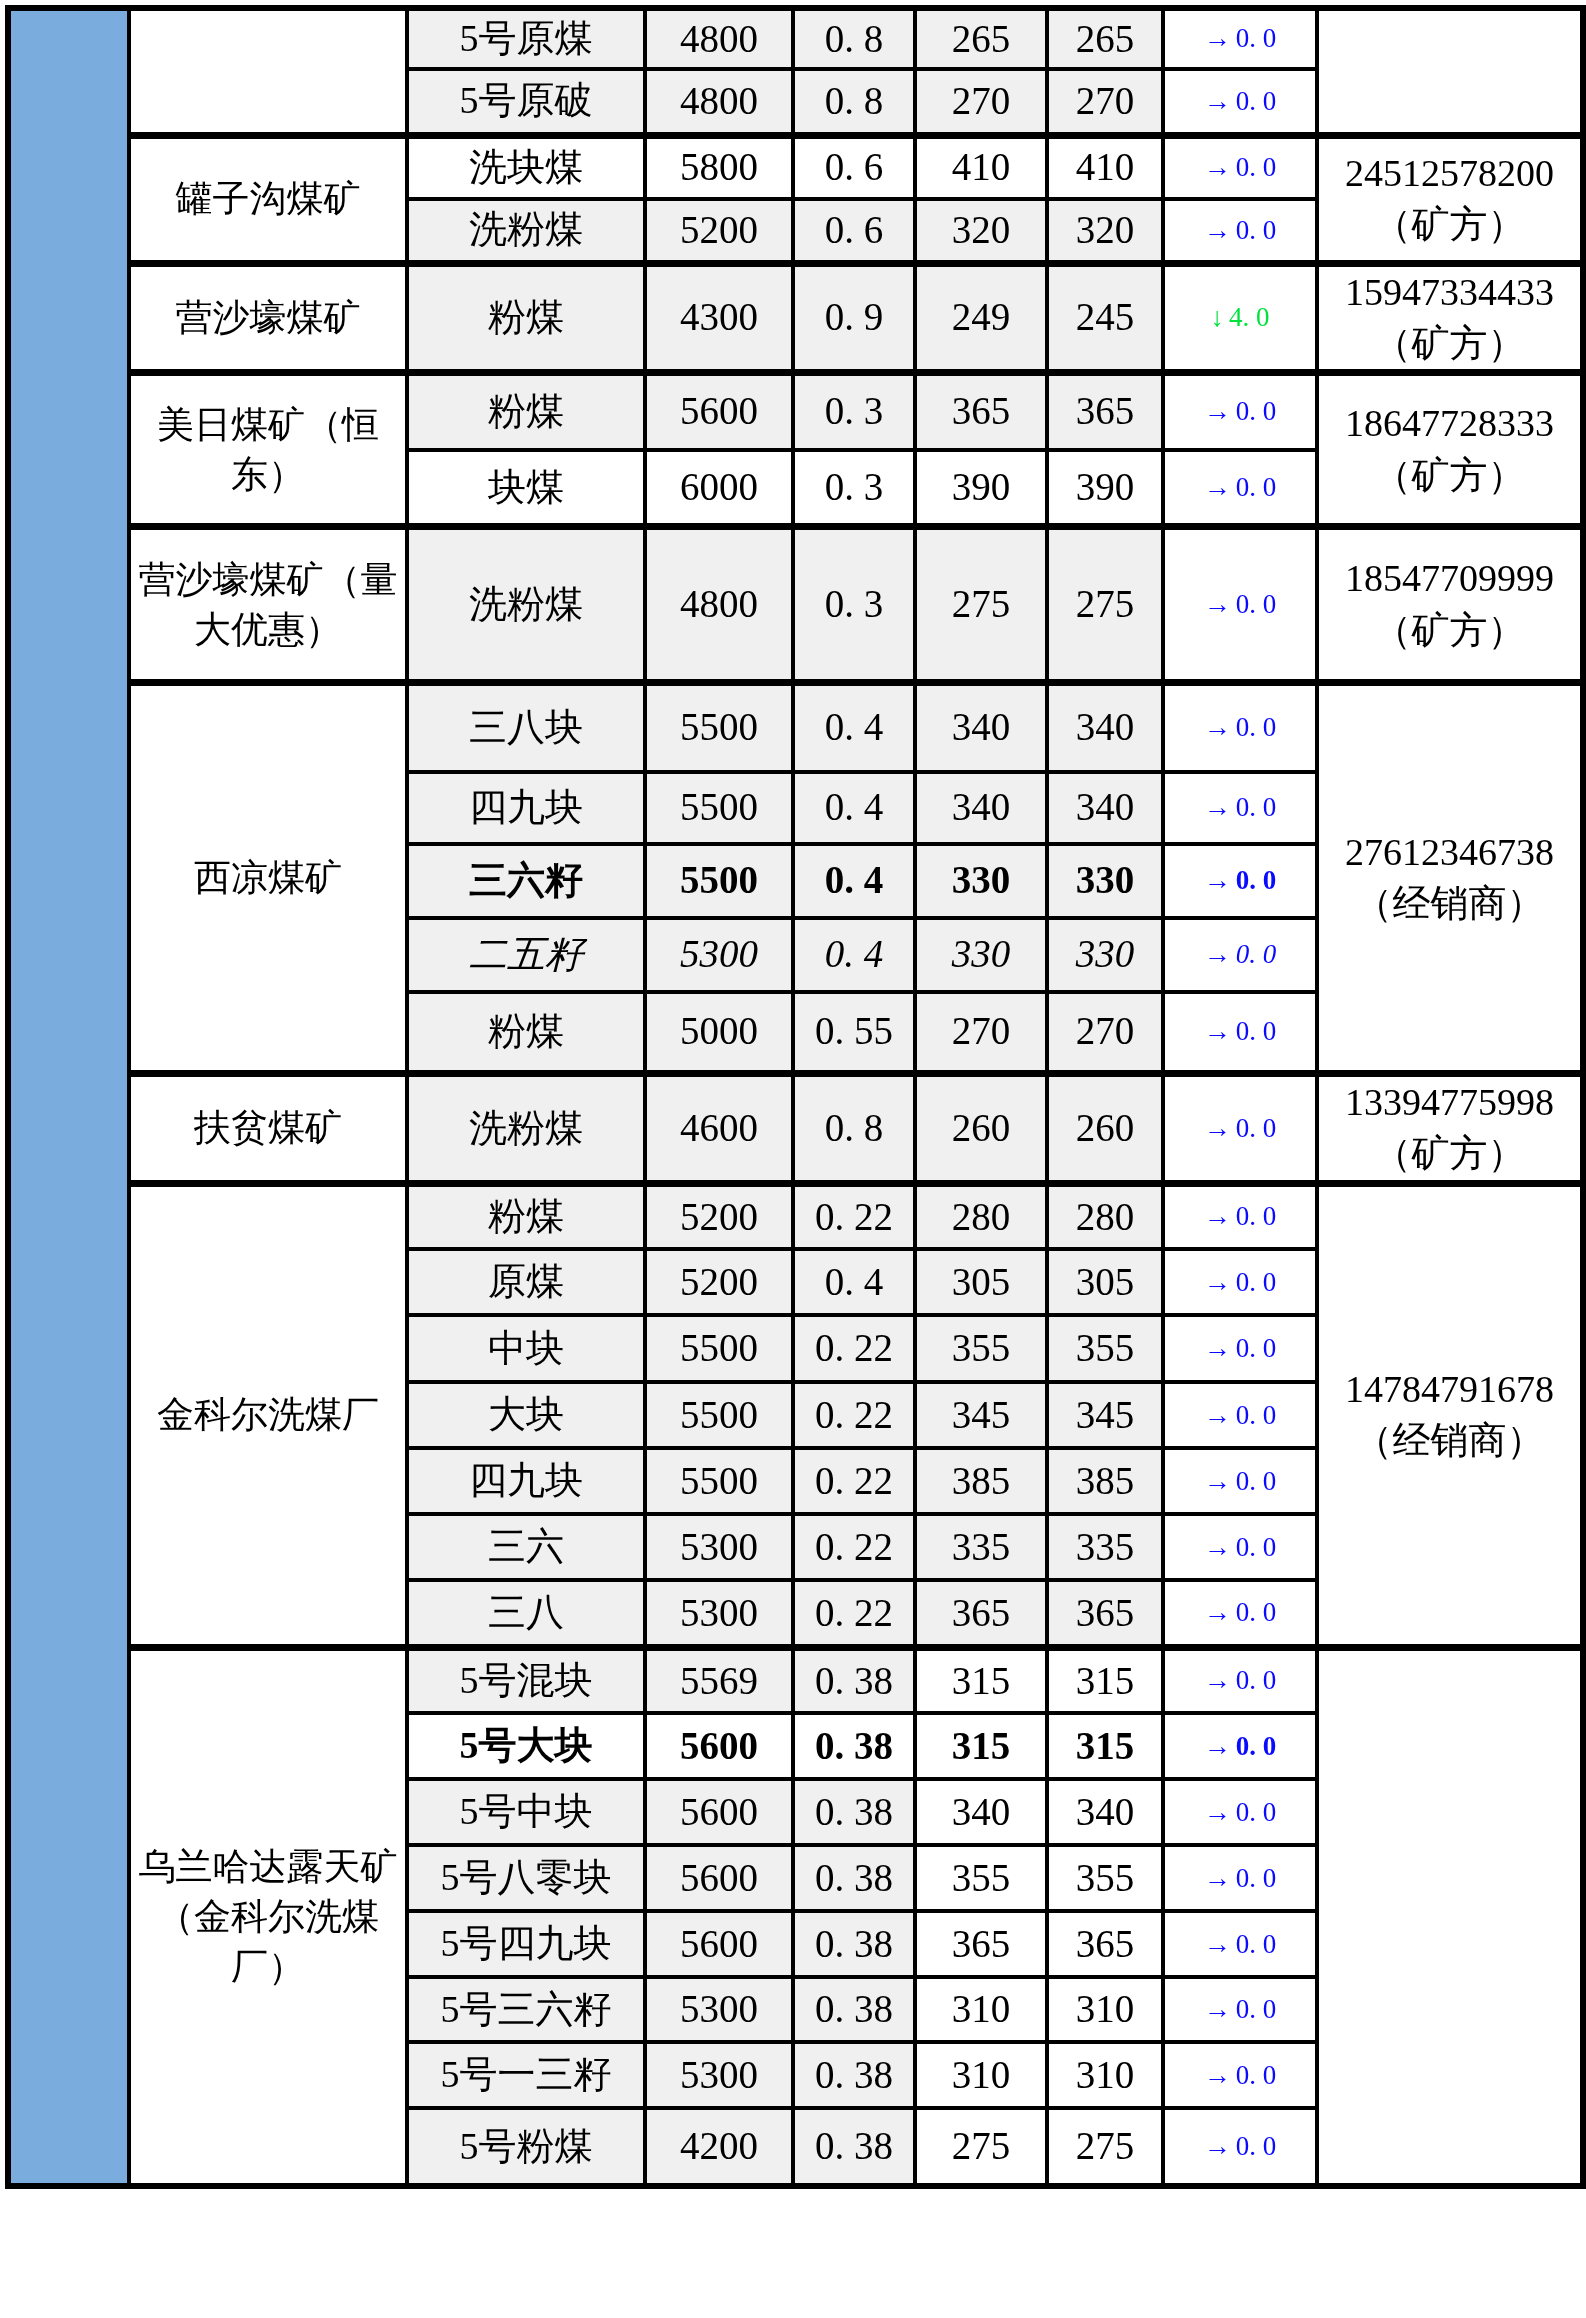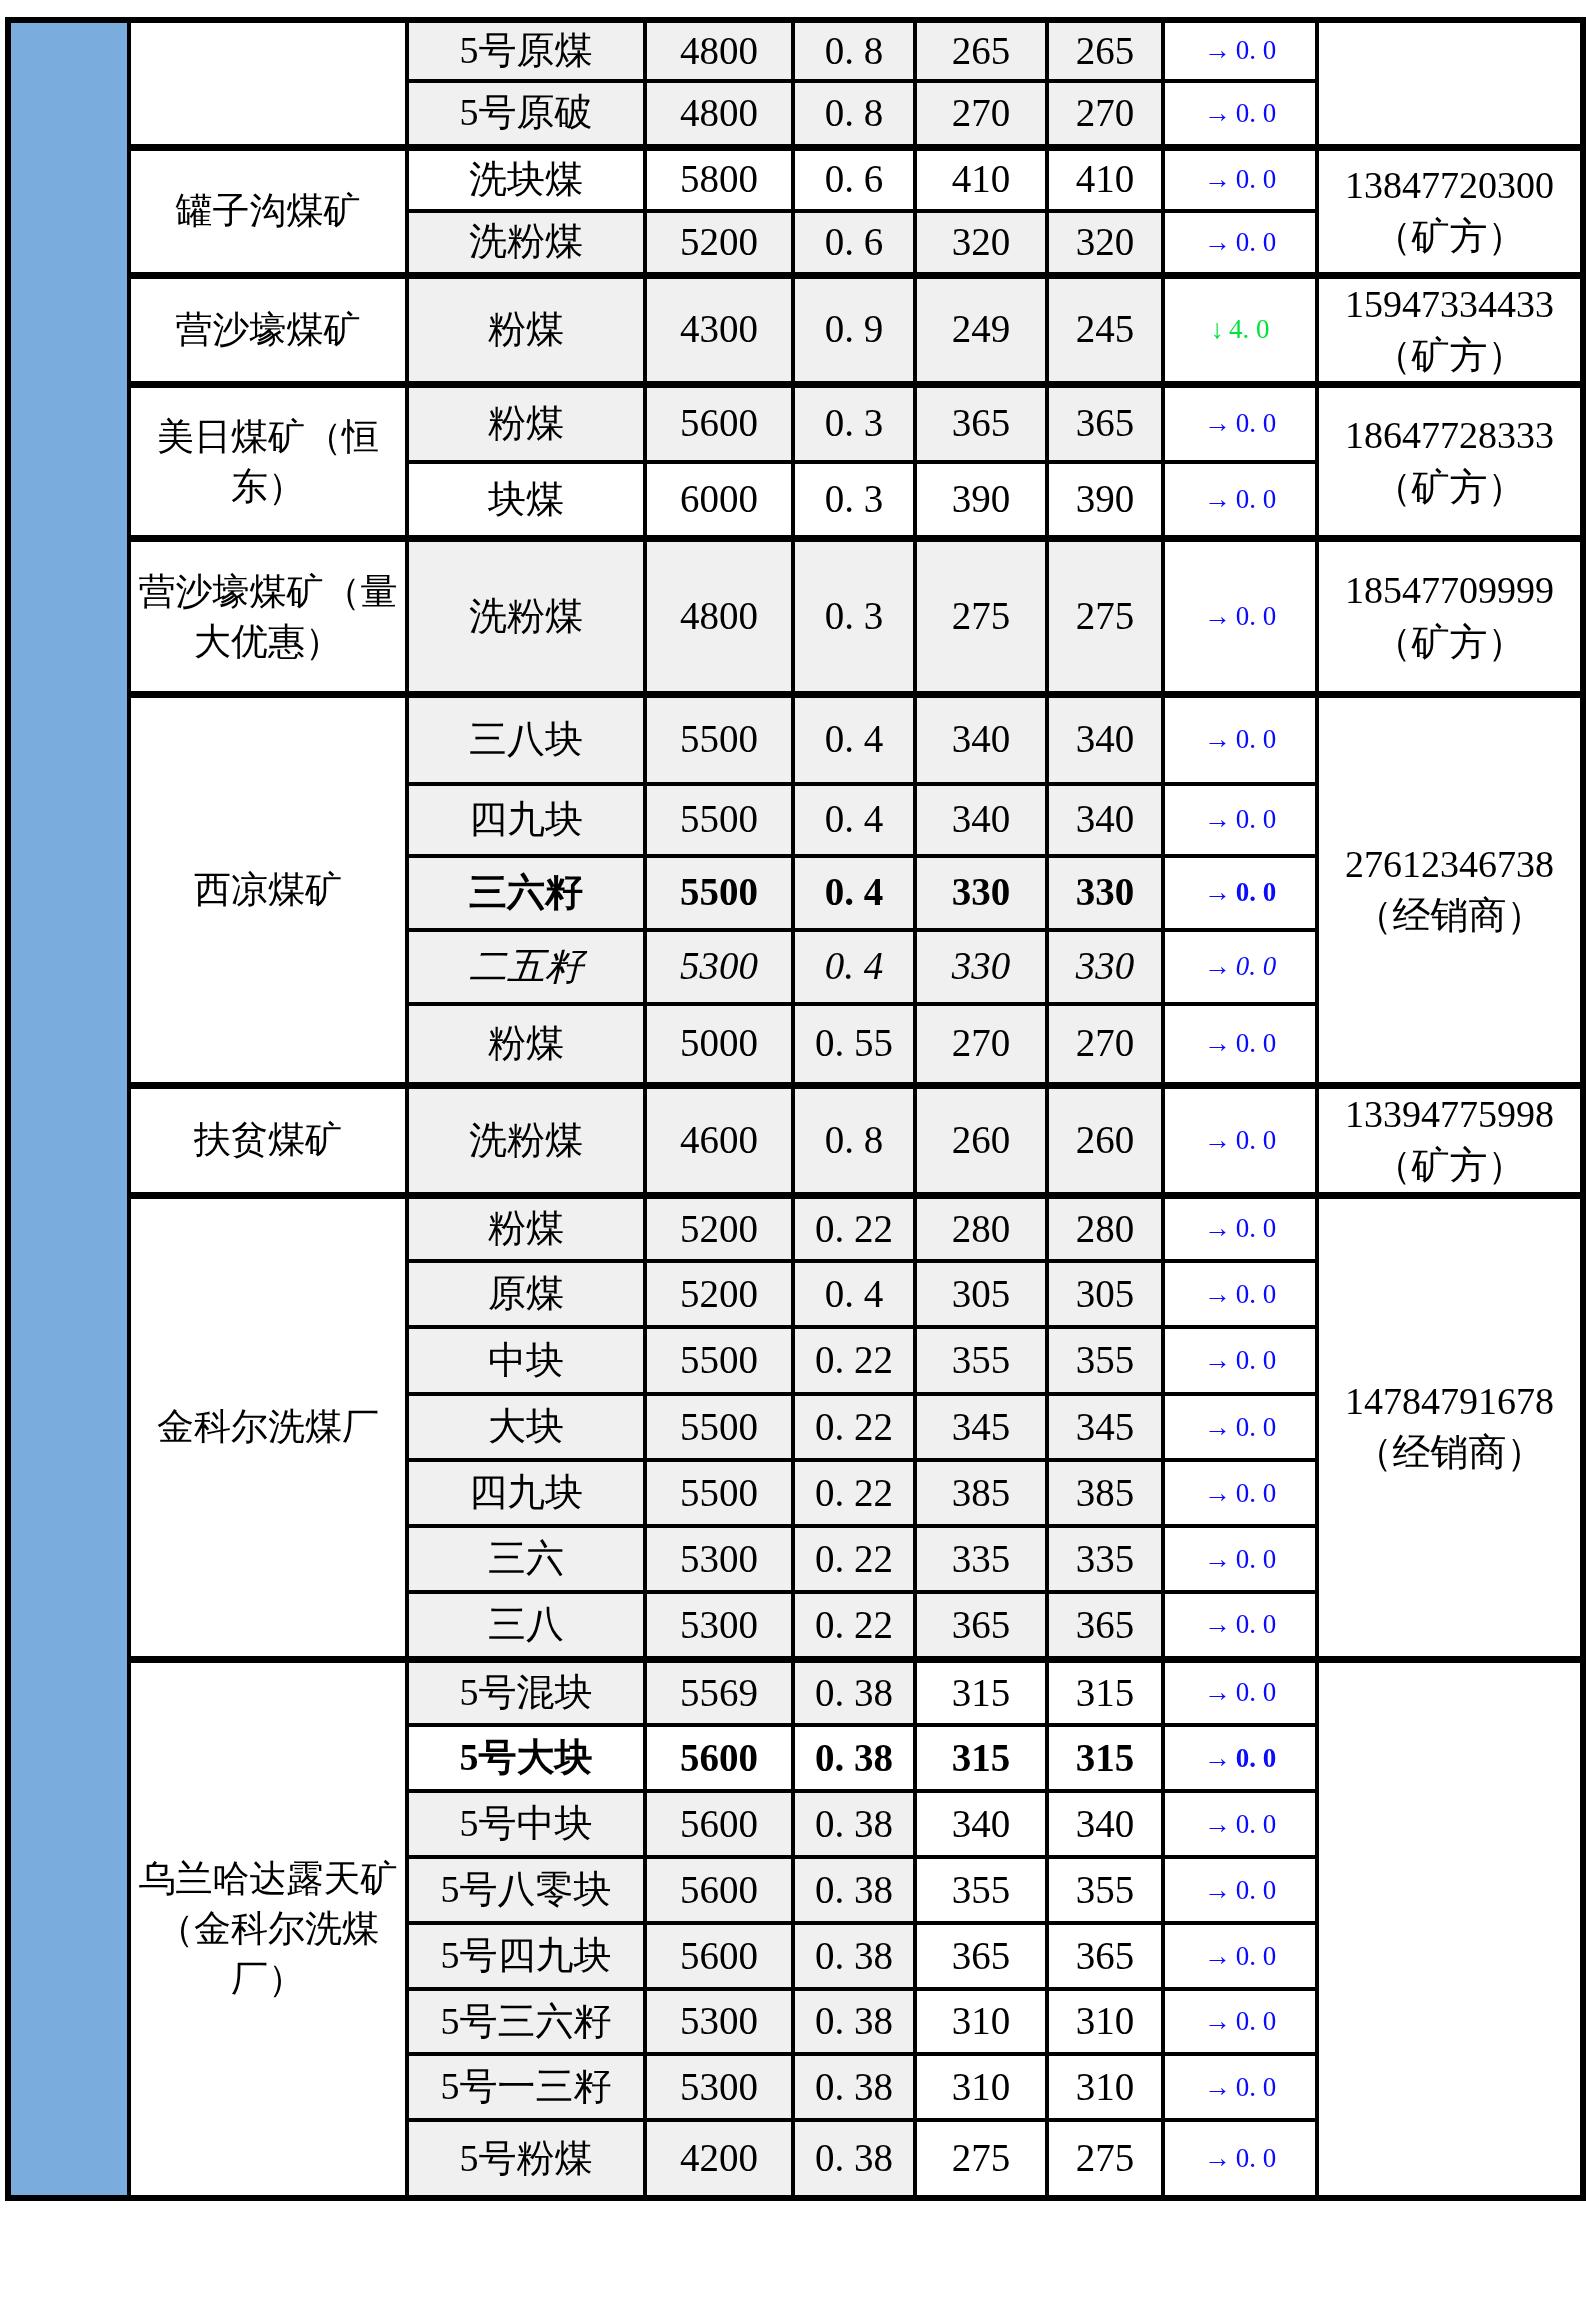--- a/index.html
+++ b/index.html
@@ -1,21 +1,21 @@
 <!DOCTYPE html>
 <html style="--flat: #0a0aff; --down: #00e23c;font-size:13px"><head>
 <meta charset="utf-8">
 <style>
   html,body{margin:0;padding:0;background:#ffffff;}
   body{
     width:1586px;height:2319px;position:relative;
     font-family:"Liberation Serif","DejaVu Serif",serif;
     color:#000;
   }
-  .sheet{position:absolute;left:5px;top:17px;}
+  .sheet{position:absolute;left:5px;top:5px;}
   table.price{
     border-collapse:collapse;table-layout:fixed;
     width:1573px;
     border:6.6px solid #000;
   }
   td{
     border:4.1px solid #000;
     text-align:center;vertical-align:middle;
     font-size:39px;line-height:1.15;
     padding:0 3.3px;overflow:hidden;
@@ -70,21 +70,21 @@
         </tr>
         <tr style="height: 64px;">
           <td class="mine st" rowspan="2">罐子沟煤矿</td>
           <td class="coal st">洗块煤</td>
           <td class=" st">5800</td>
           <td class=" st">0. 6</td>
           <td class=" st">410</td>
           <td class=" st">410</td>
           <td class="change trend-flat st"><span class="arrow">→</span><span>0. 0</span></td>
           <td class="phone st" rowspan="2">
-            <div>13847720300</div>
+            <div>24512578200</div>
             <div>（矿方）</div>
           </td>
         </tr>
         <tr style="height: 64px;">
           <td class="coal shaded">洗粉煤</td>
           <td class="shaded">5200</td>
           <td class="shaded">0. 6</td>
           <td class="shaded">320</td>
           <td class="shaded">320</td>
           <td class="change trend-flat"><span class="arrow">→</span><span>0. 0</span></td>

